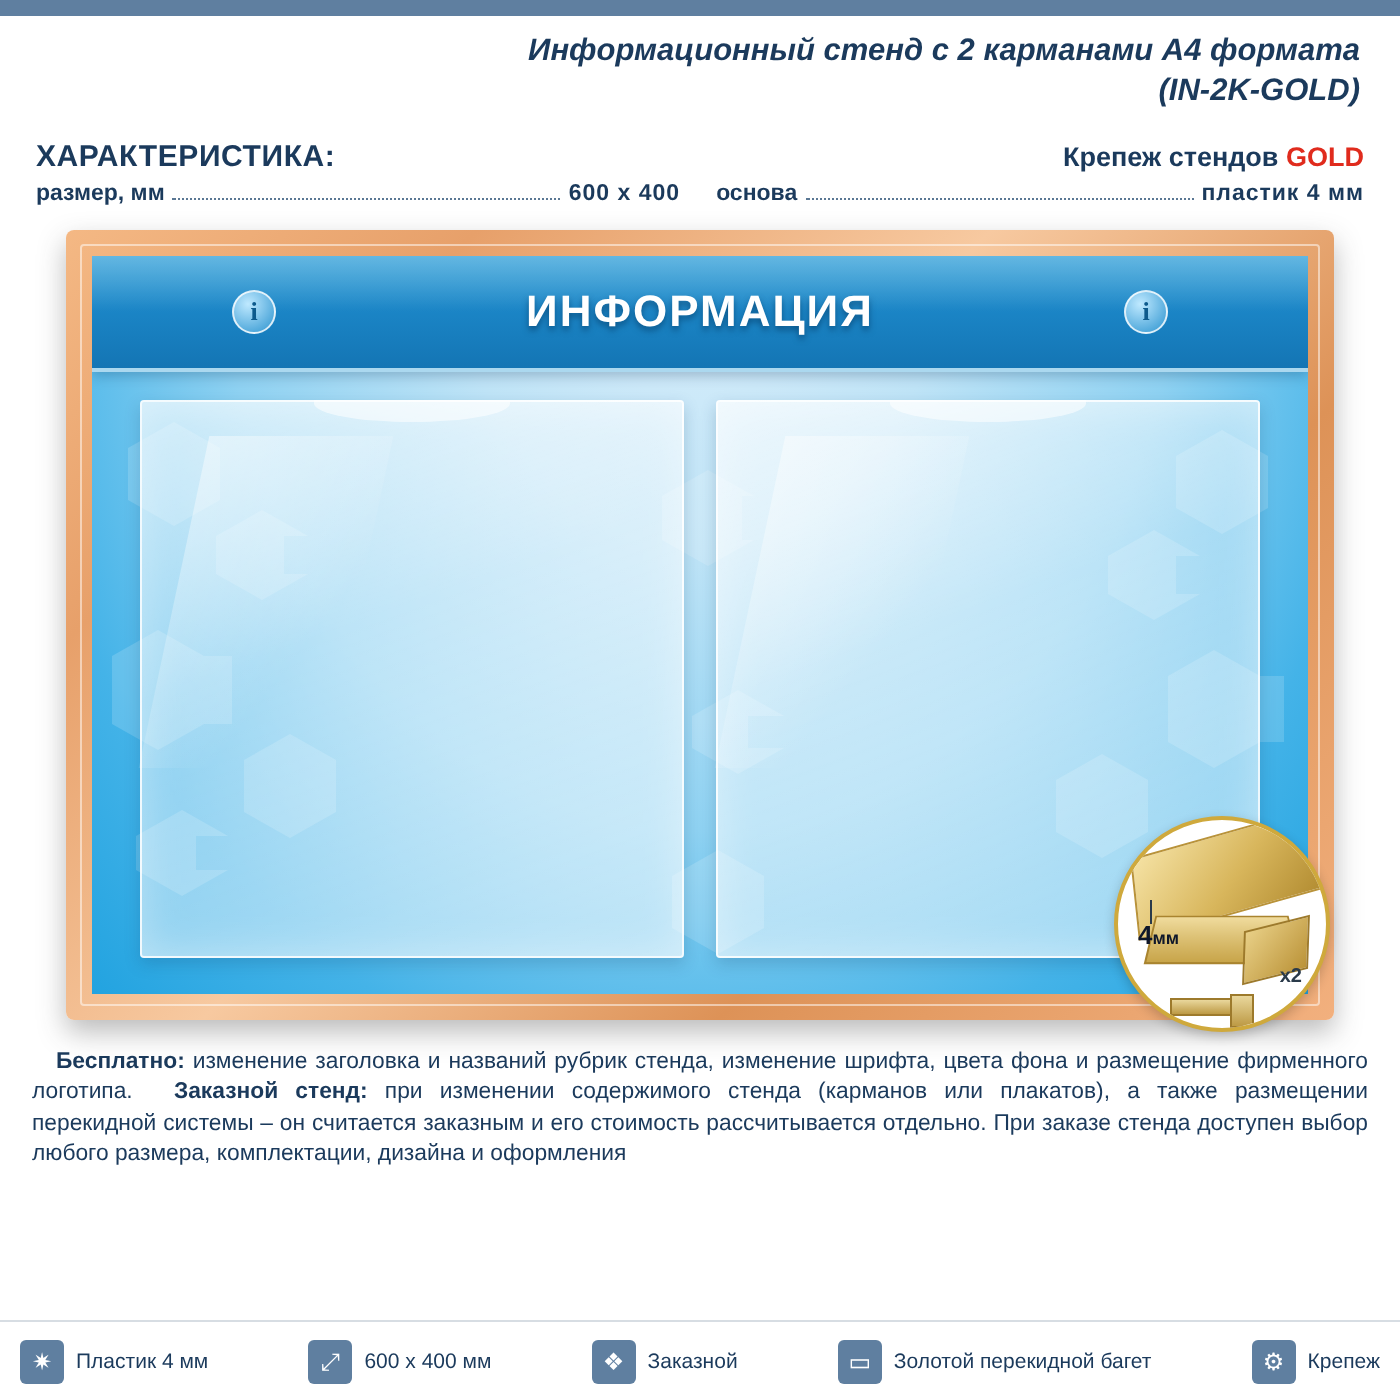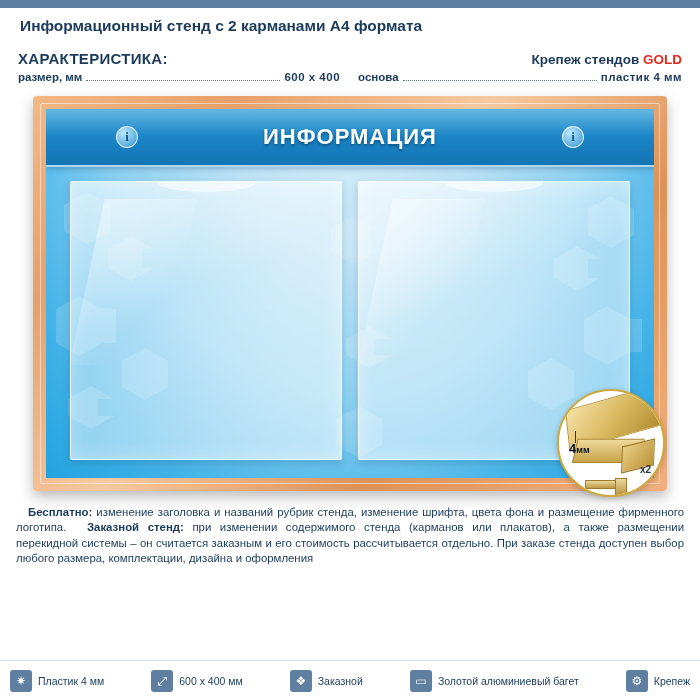--- a/index.html
+++ b/index.html
@@ -8,22 +8,23 @@
     font-family: "Liberation Sans", sans-serif;
     background: #ffffff;
     color: #1b3a5c;
     position: relative;
   }
   .topbar {
     height: 8px; width: 100%;
     background: #5f7fa0;
   }
   .title-block {
-    text-align: left;
+    text-align: right;
     padding: 8px 20px 4px 20px;
+    font-style: italic;
   }
   .title-line {
     font-size: 15.5px; font-weight: bold; color: #1b3a5c; line-height: 20px;
   }
   .char-row {
     display: flex; align-items: baseline; justify-content: space-between;
     padding: 10px 18px 0 18px;
   }
   .char-title { font-size: 15px; font-weight: bold; letter-spacing: .3px; }
   .series { font-size: 13.5px; font-weight: bold; }
@@ -216,20 +217,21 @@
   .flabel { font-size: 10.5px; color: #1b3a5c; white-space: nowrap; }
   .fspace { flex: 1 1 auto; }
 </style>
 </head>
 <body>
 
 <div class="topbar"></div>
 
 <div class="title-block">
   <div class="title-line">Информационный стенд с 2 карманами А4 формата</div>
+  <div class="title-line">(IN-2K-GOLD)</div>
 </div>
 
 <div class="char-row">
   <div class="char-title">ХАРАКТЕРИСТИКА:</div>
   <div class="series">
     <span>Крепеж стендов</span>
     <span class="gold">GOLD</span>
   </div>
 </div>
 
@@ -305,20 +307,20 @@
     <div class="flabel">600 х 400 мм</div>
   </div>
   <div class="fspace"></div>
   <div class="fitem">
     <div class="ficon">❖</div>
     <div class="flabel">Заказной</div>
   </div>
   <div class="fspace"></div>
   <div class="fitem">
     <div class="ficon">▭</div>
-    <div class="flabel">Золотой алюминиевый багет</div>
+    <div class="flabel">Золотой перекидной багет</div>
   </div>
   <div class="fspace"></div>
   <div class="fitem">
     <div class="ficon">⚙</div>
     <div class="flabel">Крепеж</div>
   </div>
 </div>
 
 </body></html>

